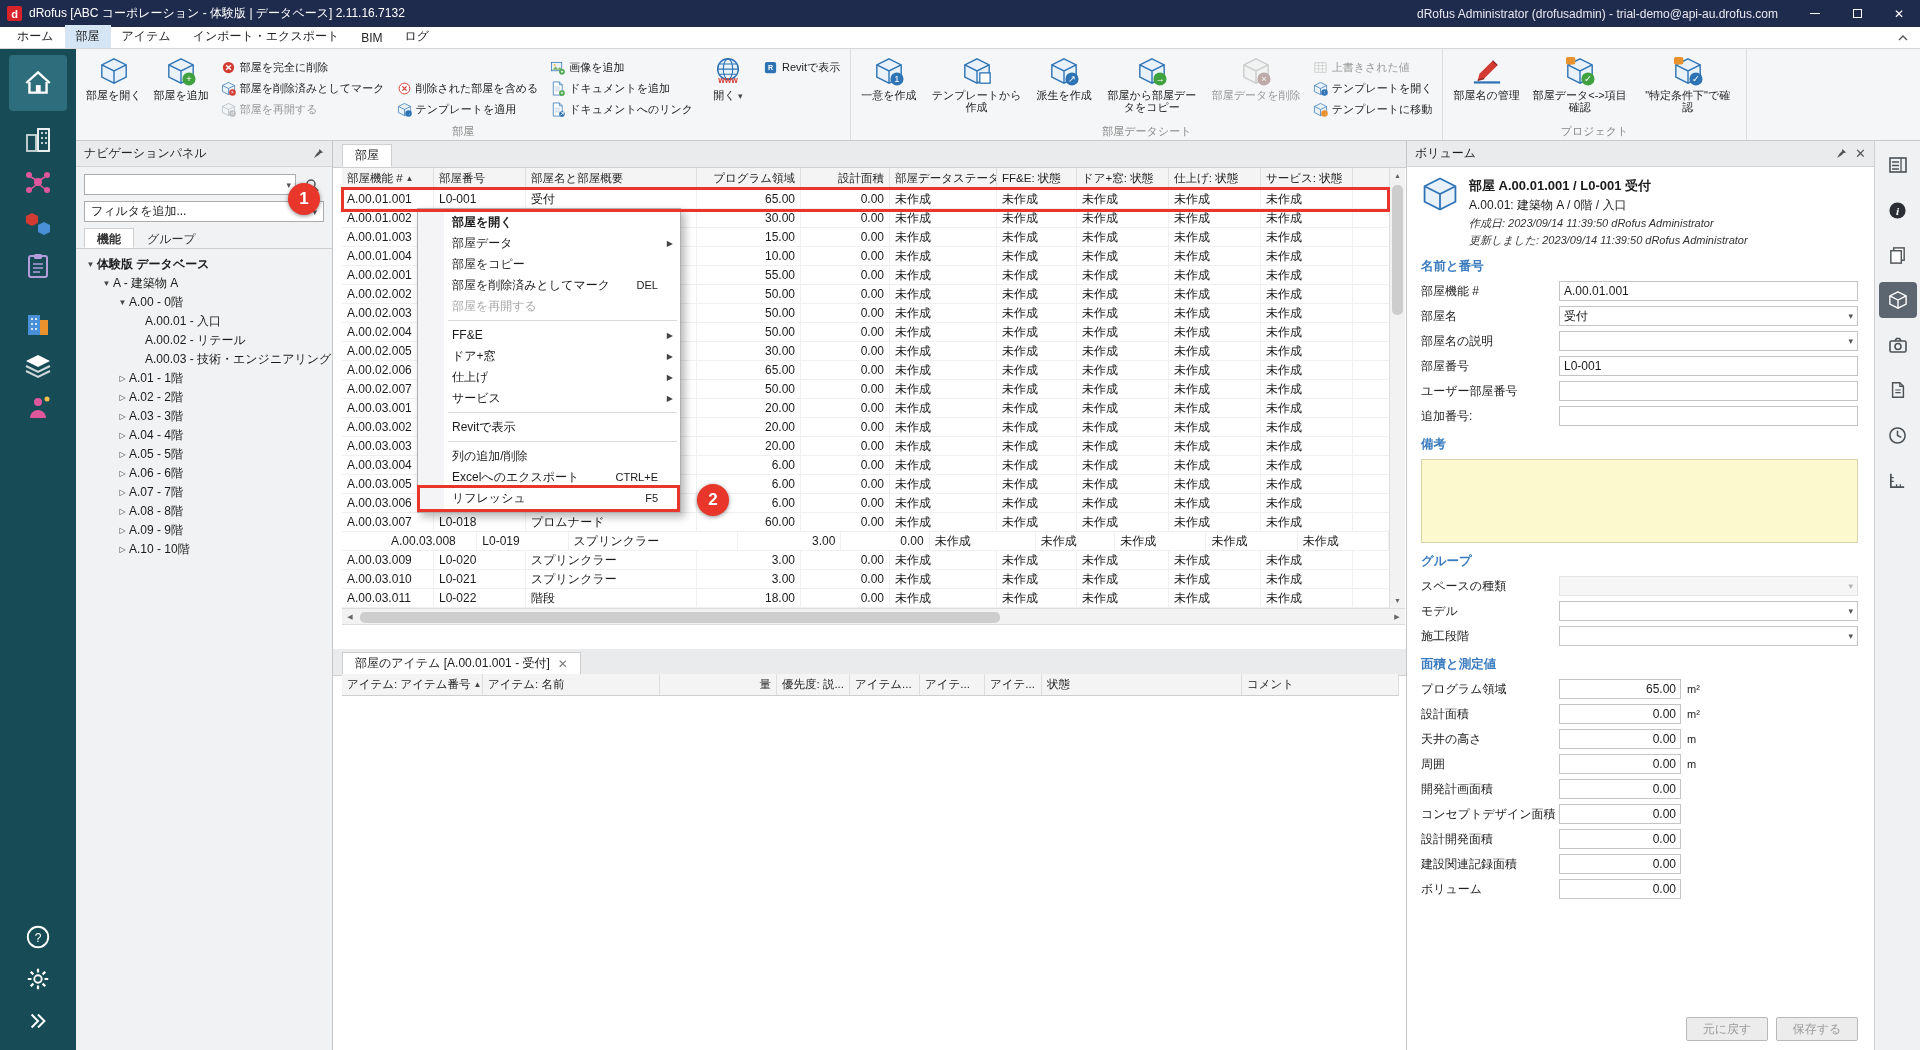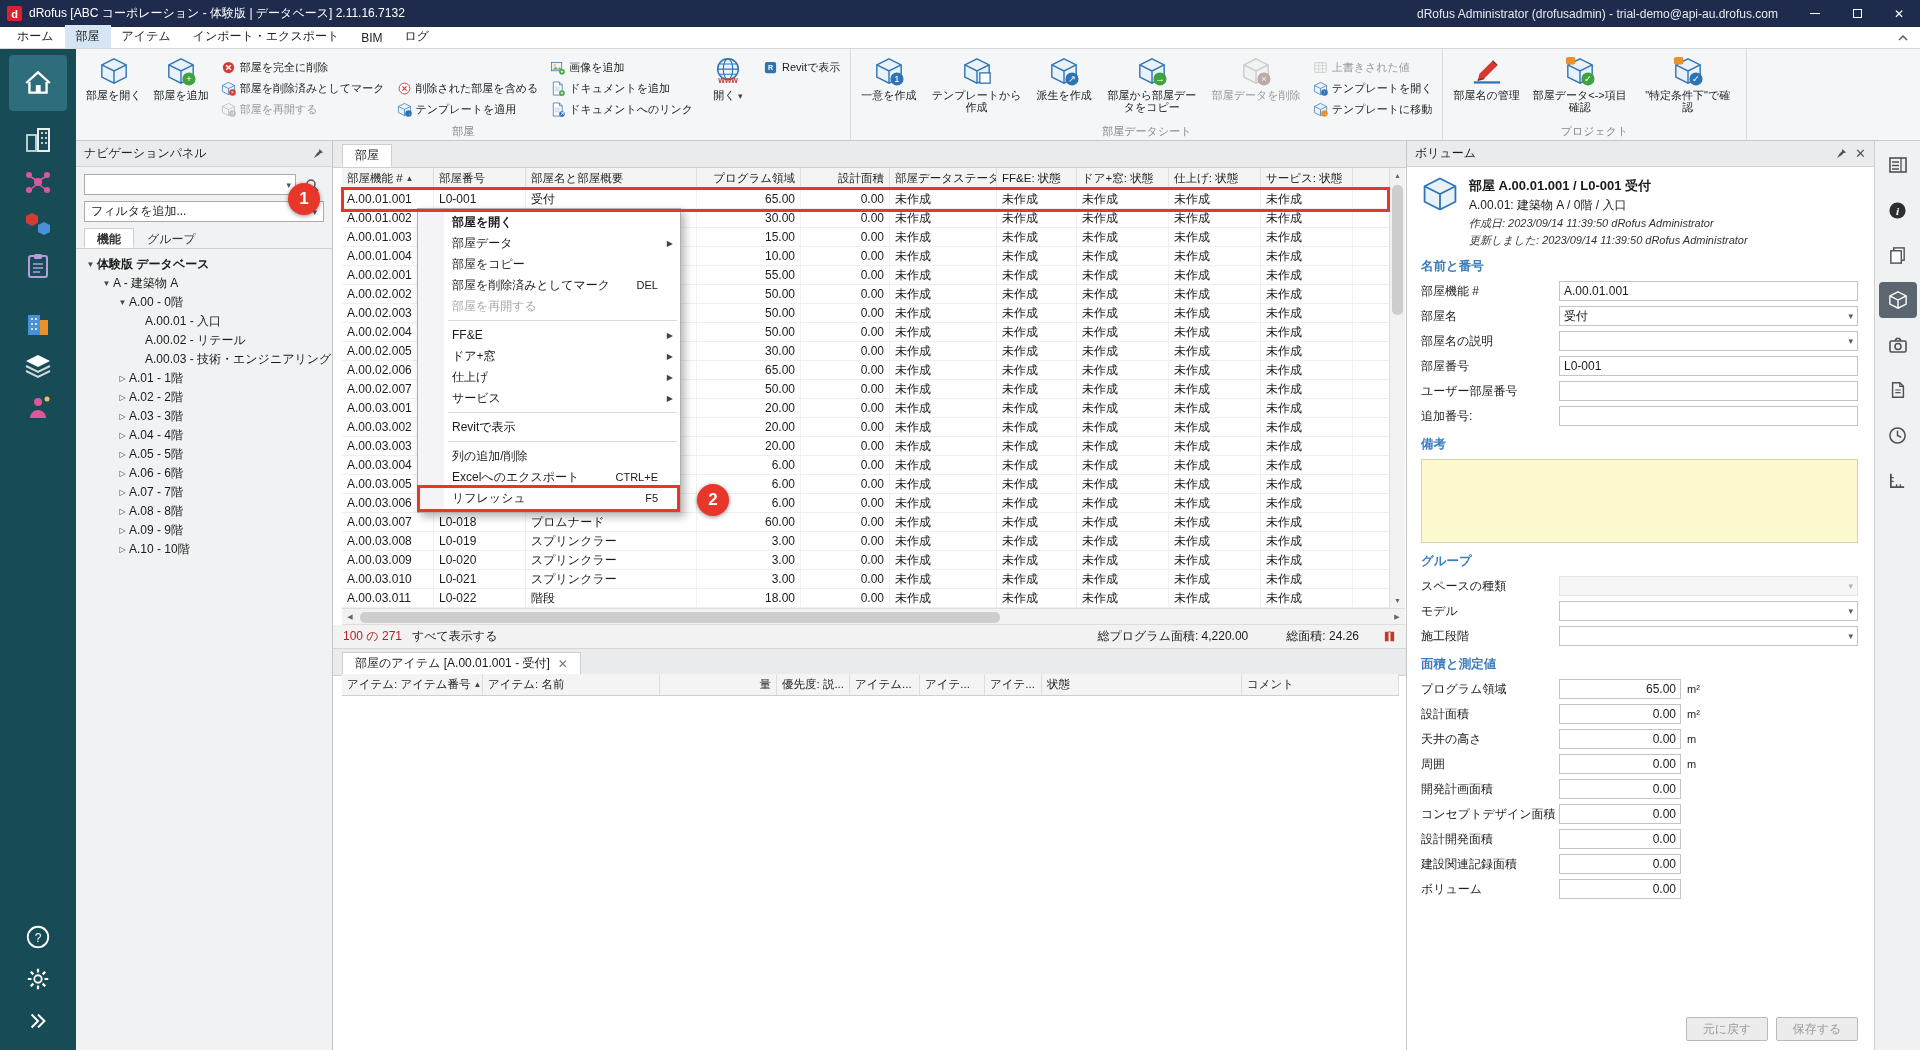--- a/index.html
+++ b/index.html
@@ -895,21 +895,21 @@
           <div class="td" style="width: 171px;">プロムナード</div>
           <div class="td r" style="width: 104px;">60.00</div>
           <div class="td r" style="width: 89px;">0.00</div>
           <div class="td" style="width: 107px;">未作成</div>
           <div class="td" style="width: 80px;">未作成</div>
           <div class="td" style="width: 92px;">未作成</div>
           <div class="td" style="width: 92px;">未作成</div>
           <div class="td" style="width: 92px;">未作成</div>
         </div>
         <div class="tr">
-          <div class="td" style="width: 92px;">A.00.03.008</div>
+          <div class="td" style="width: 92px; margin-left: 44px;">A.00.03.008</div>
           <div class="td" style="width: 92px;">L0-019</div>
           <div class="td" style="width: 171px;">スプリンクラー</div>
           <div class="td r" style="width: 104px;">3.00</div>
           <div class="td r" style="width: 89px;">0.00</div>
           <div class="td" style="width: 107px;">未作成</div>
           <div class="td" style="width: 80px;">未作成</div>
           <div class="td" style="width: 92px;">未作成</div>
           <div class="td" style="width: 92px;">未作成</div>
           <div class="td" style="width: 92px;">未作成</div>
         </div>
@@ -952,33 +952,20 @@
       </div>
     <div class="vscroll">
       <div class="varrow">▲</div>
       <div class="vthumb"></div>
       <div class="varrow bot">▼</div>
     </div>
     <div class="hscroll">
       <div class="harrow">◀</div>
       <div class="hthumb"></div>
       <div class="harrow right">▶</div>
-    </div>
-    <div class="tstatus">
-      <span class="cnt">100 の 271</span>
-      <span class="showall">すべて表示する</span>
-      <span class="tspacer"></span>
-      <span class="tstat-r">総プログラム面積: 4,220.00</span>
-      <span class="tstat-r">総面積: 24.26</span>
-      <span class="bookicon" style="margin-left:14px">
-        <svg width="13" height="13" viewBox="0 0 14 14">
-            <path d="M2 2h4v10H2zM8 2h4v10H8z" fill="#c0392b"></path>
-            <path d="M6 2l2 0" stroke="#c0392b"></path>
-          </svg>
-      </span>
     </div>
     <div class="tabstrip ts-items">
       <div class="tab active">
         <span>部屋のアイテム [A.00.01.001 - 受付]</span>
         <span class="x">✕</span>
       </div>
     </div>
     <div class="ithead">
         <div class="th" style="width: 141px;">
           <span>アイテム: アイテム番号</span>

